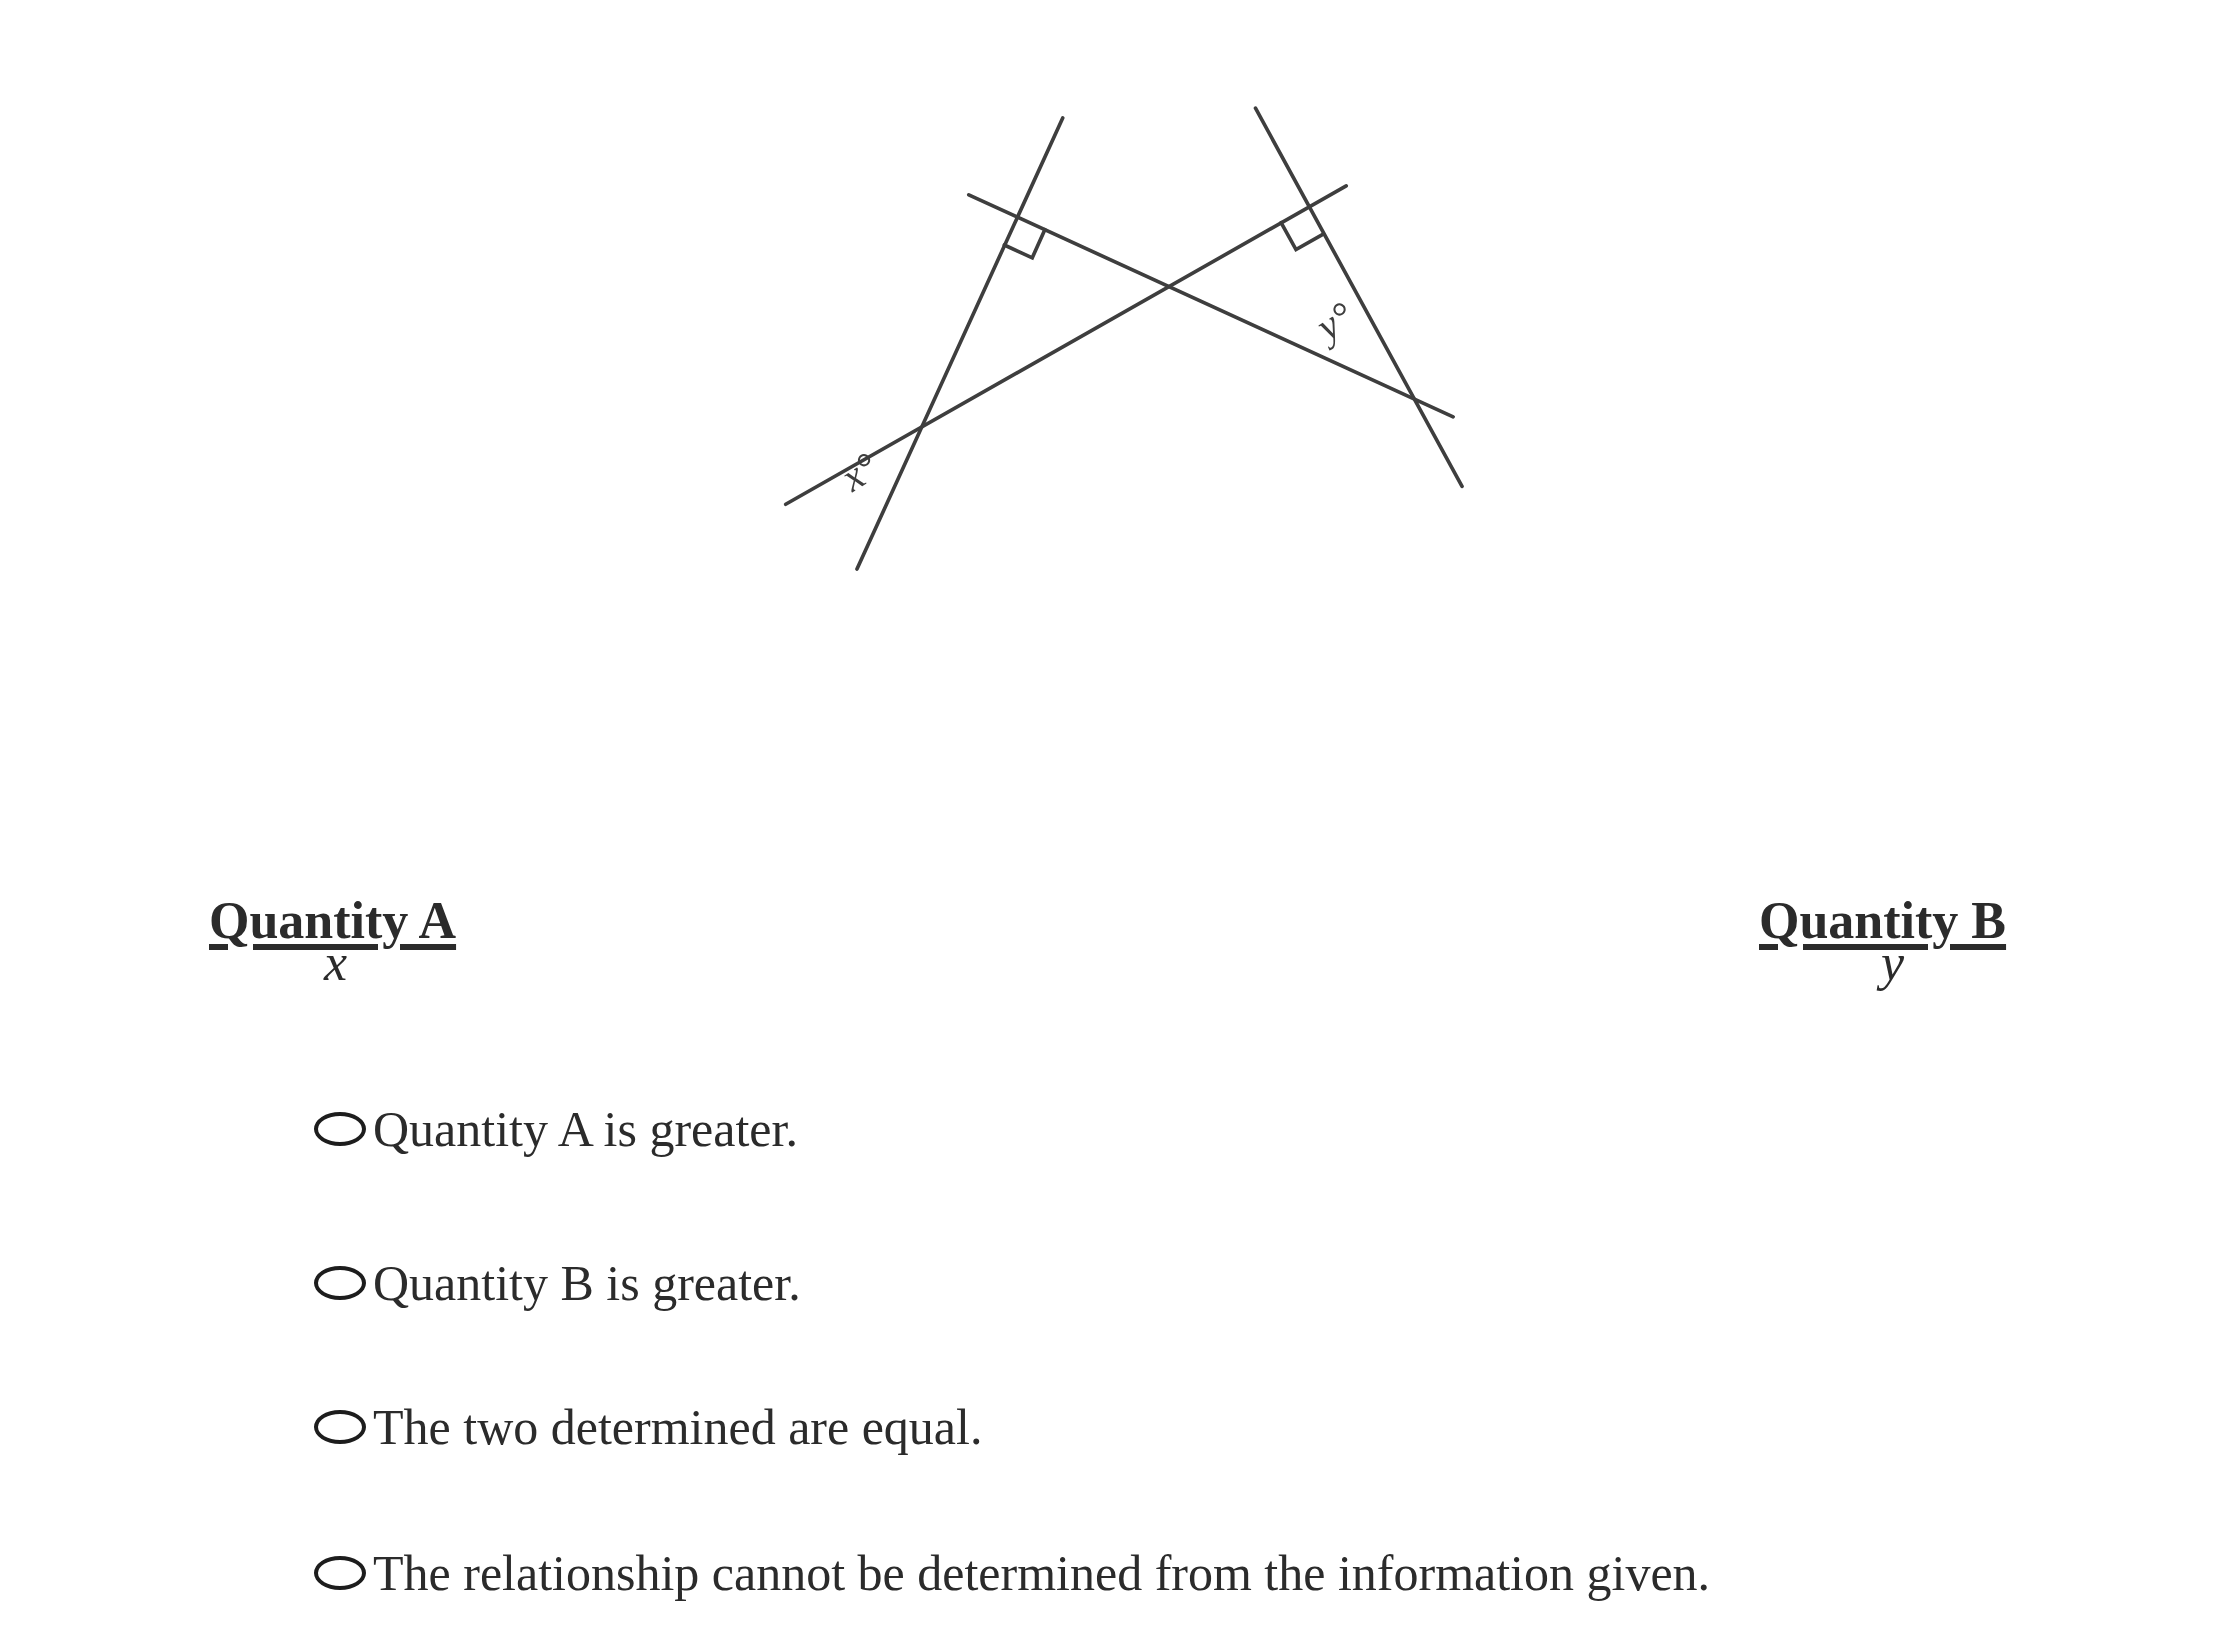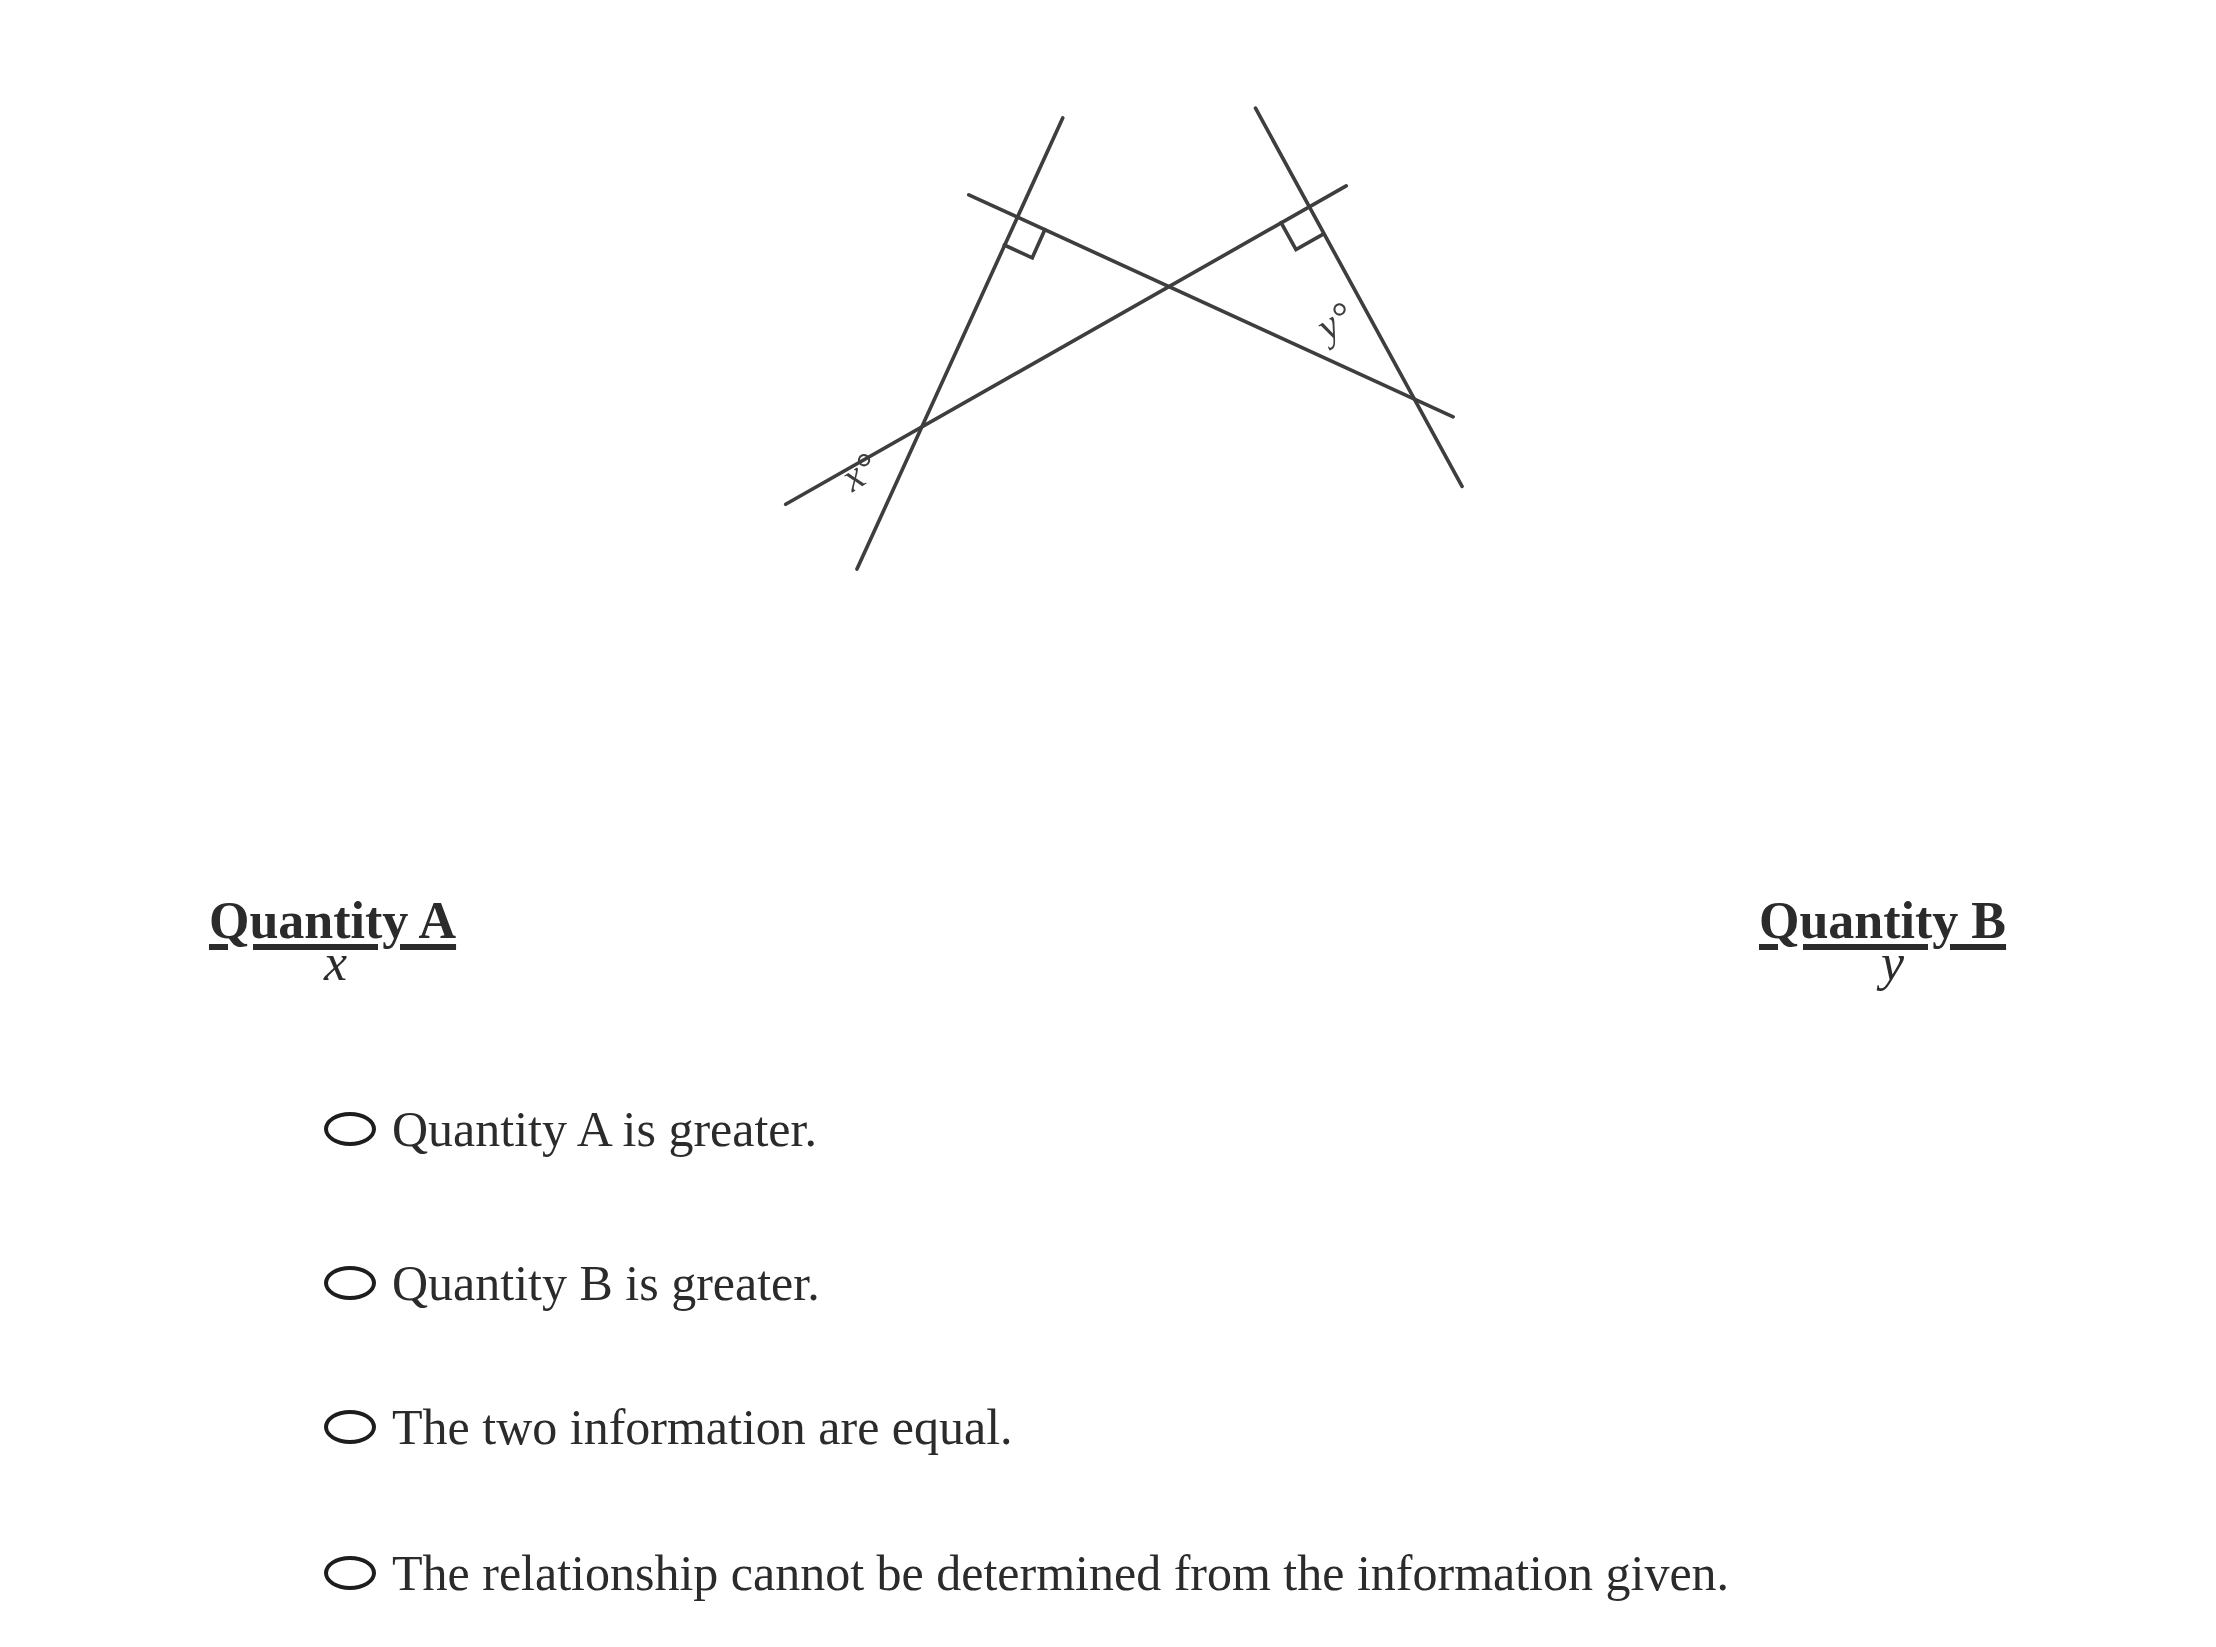--- a/index.html
+++ b/index.html
@@ -63,24 +63,24 @@
     font-style: italic;
     font-size: 52px;
     color: #2b2b2b;
   }
   .qty-value.a { left: 324px; top: 933px; }
   .qty-value.b { left: 1881px; top: 933px; }
 
   
   .option-row {
     position: absolute;
-    left: 324px;
+    left: 314px;
     display: flex;
     align-items: center;
-    gap: 16px;
+    gap: 7px;
     cursor: pointer;
   }
   .option-row.o1 { top: 1100px; }
   .option-row.o2 { top: 1254px; justify-content: flex-end; }
   .option-row.o3 { top: 1398px; }
   .option-row.o4 { top: 1544px; }
 
   .radio-oval {
     flex: 0 0 auto;
     width: 52px;
@@ -130,21 +130,21 @@
   <div class="option-row o1">
     <span class="radio-oval"></span>
     <span class="option-text">Quantity A is greater.</span>
   </div>
   <div class="option-row o2">
     <span class="radio-oval"></span>
     <span class="option-text">Quantity B is greater.</span>
   </div>
   <div class="option-row o3">
     <span class="radio-oval"></span>
-    <span class="option-text">The two information are equal.</span>
+    <span class="option-text">The two determined are equal.</span>
   </div>
   <div class="option-row o4">
     <span class="radio-oval"></span>
     <span class="option-text">The relationship cannot be determined from the information given.</span>
   </div>
 
 </div>
 
 
 </body></html>

